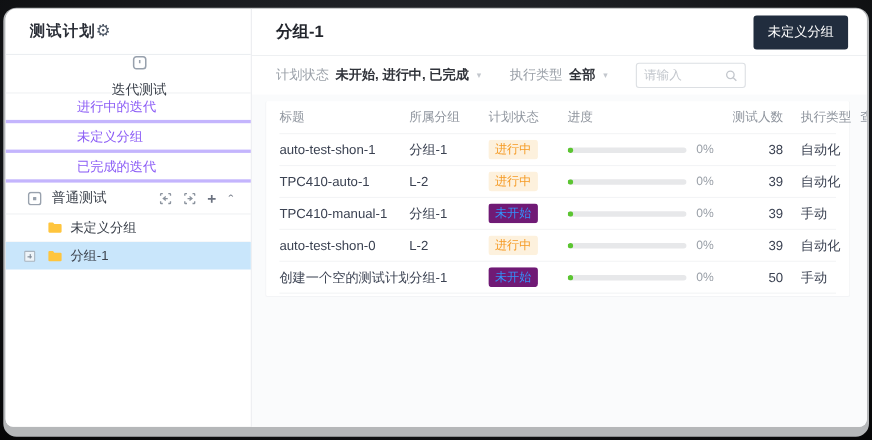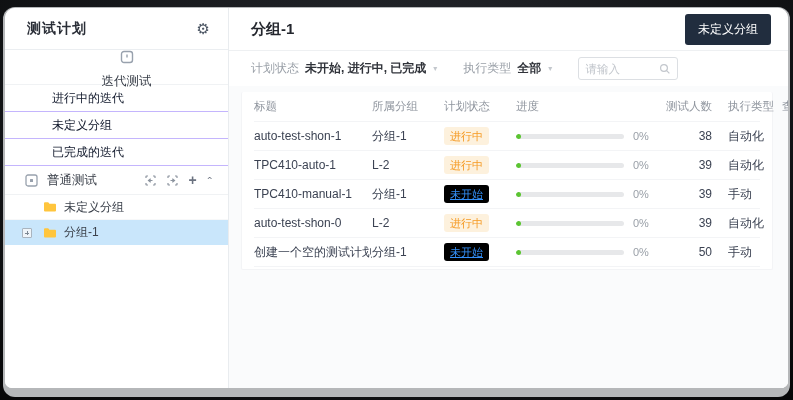--- a/index.html
+++ b/index.html
@@ -7,29 +7,29 @@
     font-family:"Liberation Sans","DejaVu Sans",sans-serif;
     background:radial-gradient(120% 150% at 50% 30%, #2b2e34 0%, #000 72%); }
   .window-rim { position:absolute; left:3px; top:7px; right:3px; bottom:3px;
     background:#b5b7b9; border-radius:12px; padding:1px 2px 9px 2px; }
   .window { width:100%; height:100%; background:#fff;
     border-radius:10px 10px 7px 7px; overflow:hidden; display:flex; }
 
   
   .sidebar { width:224px; background:#fff; border-right:1px solid #e9ecef;
     display:flex; flex-direction:column; flex-shrink:0; }
-  .sb-header { height:42px; display:flex; align-items:center; justify-content:space-between;
+  .sb-header { height:42px; display:flex; align-items:center; 
     padding:0 18px 0 22px; border-bottom:1px solid #ebeef1; }
   .sb-title { font-size:14px; font-weight:bold; color:#2a2e37; letter-spacing:1px; }
   .gear { font-size:15px; color:#4b5563; cursor:pointer; line-height:1; }
   .sb-item { display:flex; align-items:center; gap:9px; padding-left:20px;
     font-size:12.5px; color:#373d47; }
   .sb-iter { height:35px; border-bottom:1px solid #f0f2f4;flex-direction:column; }
-  .sb-sub { height:27px; padding-left:47px; font-size:12px; color:#0f172a;
-    border-bottom:1px solid #c4b5fd; }
+  .sb-sub { height:27px; padding-left:65px; font-size:12px; color:#8b5cf6;
+    border-bottom:3px solid #c4b5fd; }
   .sb-sub:last-of-type { border-bottom:1px solid #f0f2f4; }
   .sb-normal { height:29px; border-bottom:1px solid #f0f2f4; justify-content:center; }
   .sb-normal .grow { flex:1; }
   .sb-tools { display:flex; align-items:center; gap:9px; margin-right:14px; color:#6b7280; }
   .sb-tools .tool { display:flex; align-items:center; cursor:pointer; }
   .plus-glyph { font-size:14px; color:#6b7280; font-weight:bold; }
   .chev-up { font-size:10px; color:#6b7280; transform:scaleY(.8); }
   .sb-folder { height:25px; padding-left:38px; font-size:12px; color:#3c424c;
     border-bottom:1px solid #f7f8f9; gap:7px; }
   .sb-folder.selected { background:#c9e6fb; padding-left:17px; border-bottom:none; }
@@ -68,21 +68,21 @@
   .c-title   { flex:0 0 118px; }
   .c-group   { flex:0 0 72px; }
   .c-status  { flex:0 0 72px; }
   .c-prog    { flex:1 1 auto; display:flex; align-items:center; min-width:150px; }
   .c-testers { flex:0 0 46px; text-align:right; }
   .c-exec    { flex:0 0 64px; padding-left:16px; }
   .c-report  { flex:0 0 52px; text-align:right; }
 
   .badge { display:inline-block; font-size:11px; padding:2px 6px; border-radius:3px; line-height:1.3; }
   .badge[data-status="running"]    { color:#f59a23; background:#fdf1dd; }
-  .badge[data-status="notstarted"] { color:#3491fa; background:#000000;text-decoration:underline; }
+  .badge[data-status="notstarted"] { color:#3491fa; background:#701a75; }
 
   .bar { width:108px; height:5px; background:#e7e8ea; border-radius:3px; position:relative; overflow:hidden; }
   .bar .fill { position:absolute; left:0; top:0; bottom:0; width:5px; background:#5bc531; border-radius:3px; }
   .pct { font-size:11px; color:#9aa0a8; margin-left:9px; }
 
   svg { display:block; }
 </style>
 </head>
 <body>
 

